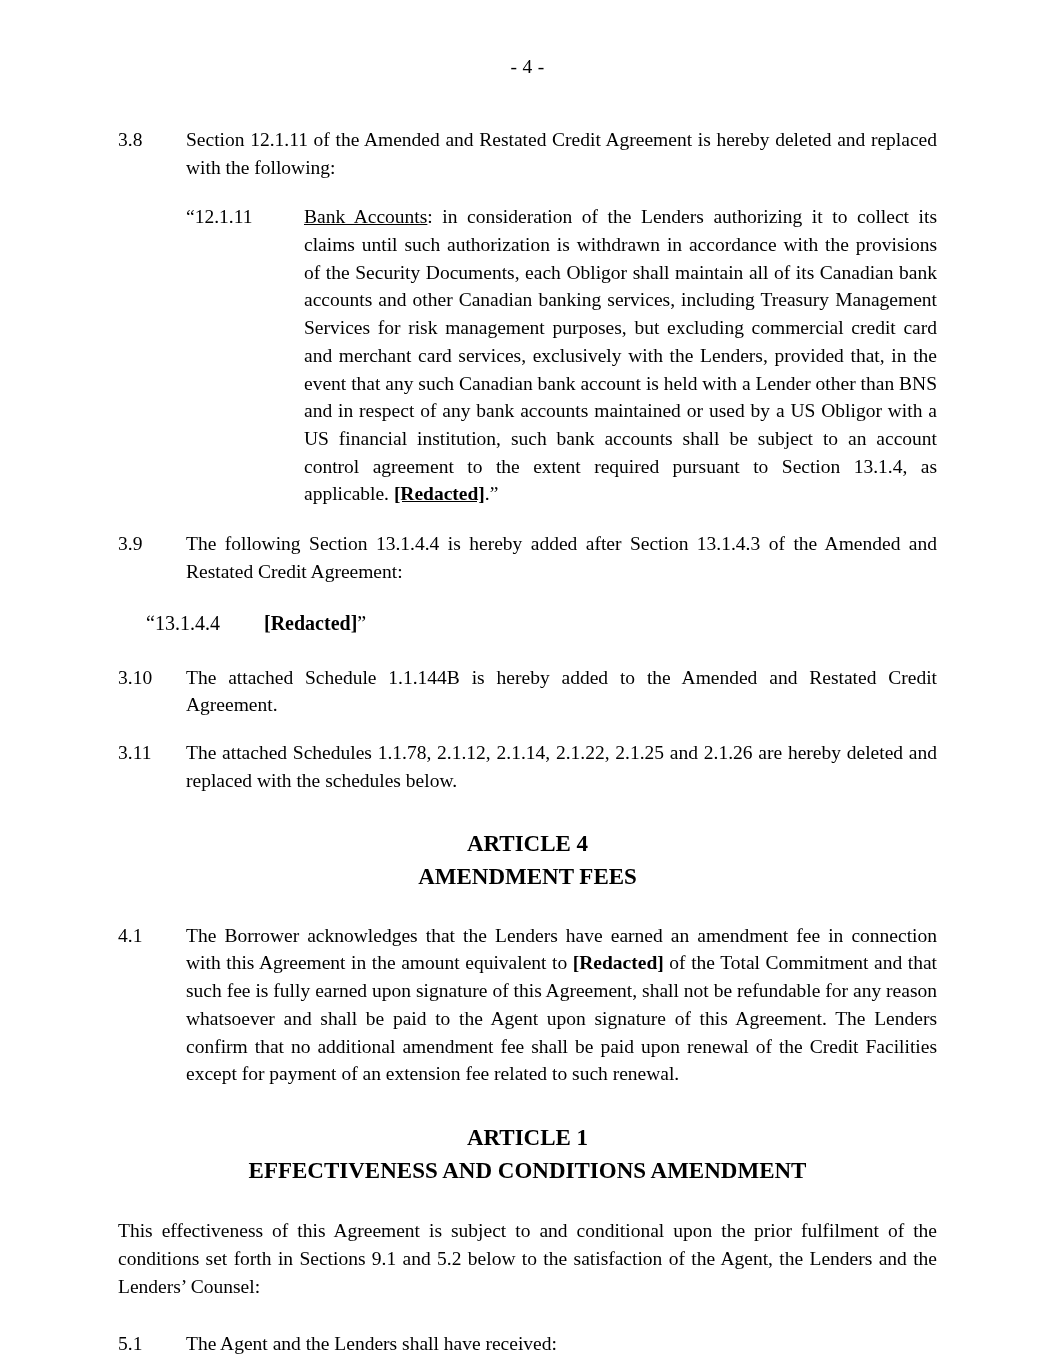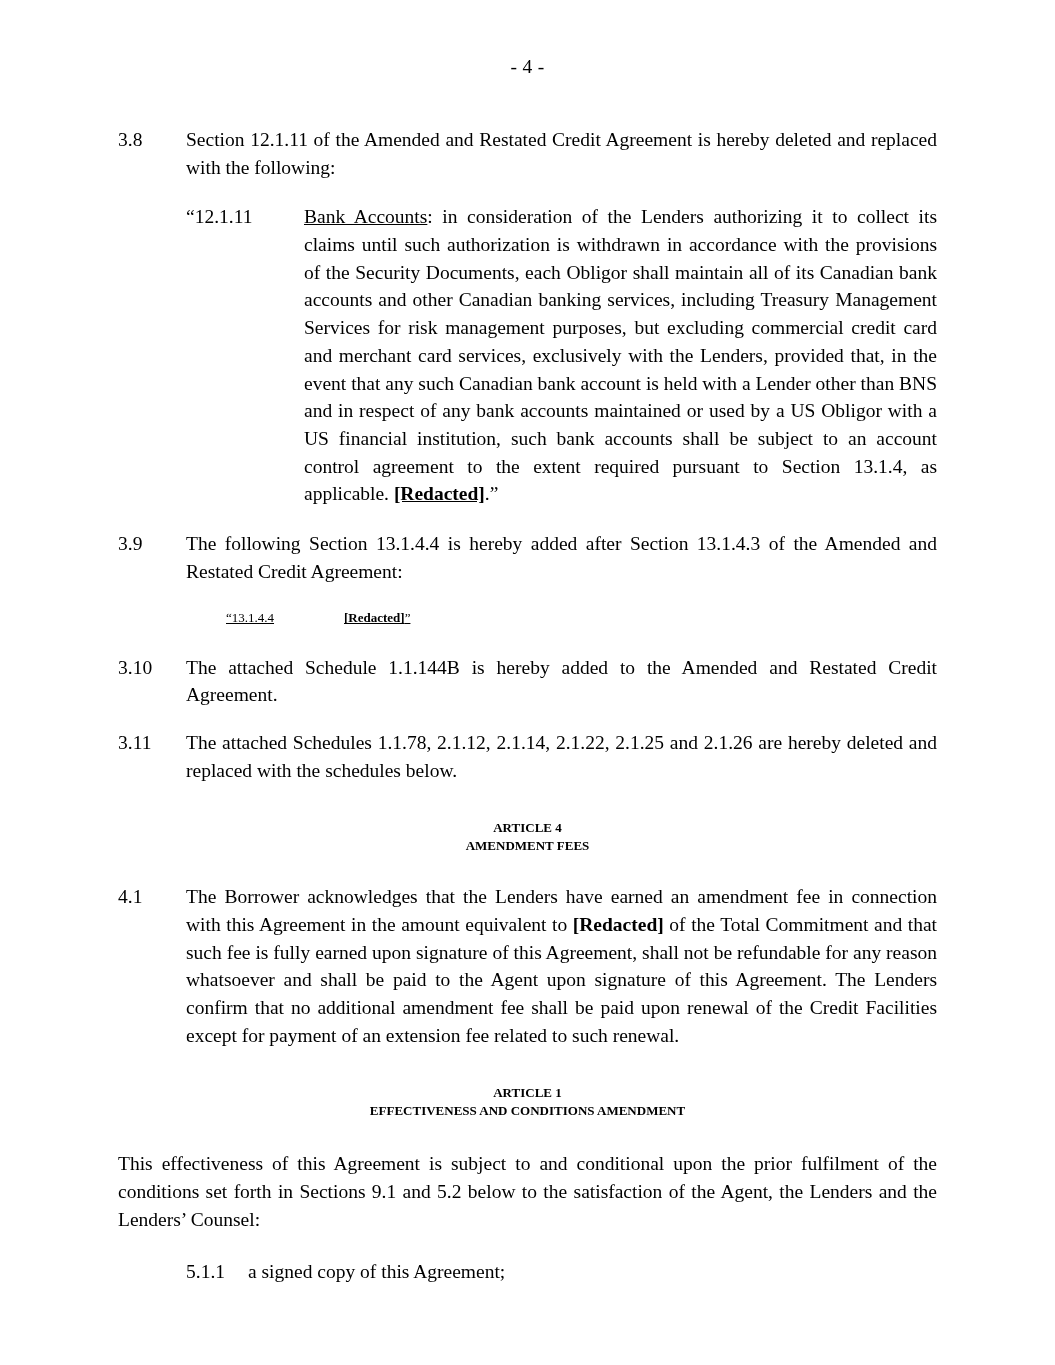--- a/index.html
+++ b/index.html
@@ -59,33 +59,32 @@
   .quoted-text {
     flex: 1 1 auto;
     font-size: 19.5px;
     line-height: 1.42;
     text-align: justify;
     text-justify: inter-word;
   }
   .quoted-simple {
     display: flex;
     align-items: flex-start;
-    margin: 24px 0 26px 108px;
-    font-size: 13px;
+    margin: 24px 0 26px 28px;
+    font-size: 20px;
     line-height: 1.42;
-    text-decoration: underline;
   }
   .quoted-simple .lbl {
     flex: 0 0 118px;
     width: 118px;
   }
   .article-heading {
     text-align: center;
     font-weight: bold;
-    font-size: 13px;
+    font-size: 23px;
     line-height: 1.42;
     margin: 34px 0 0 0;
   }
   .article-heading .line2 {
     display: block;
   }
   .section-block {
     margin-top: 28px;
   }
   .full-para {
@@ -157,19 +156,23 @@
     <div class="clause-body"><span>The Borrower acknowledges that the Lenders have earned an amendment fee in connection with this Agreement in the amount equivalent to </span><span class="b">[Redacted]</span><span> of the Total Commitment and that such fee is fully earned upon signature of this Agreement, shall not be refundable for any reason whatsoever and shall be paid to the Agent upon signature of this Agreement. The Lenders confirm that no additional amendment fee shall be paid upon renewal of the Credit Facilities except for payment of an extension fee related to such renewal.</span></div>
   </div>
 
   <div class="article-heading">
     <span>ARTICLE 1</span>
     <span class="line2">EFFECTIVENESS AND CONDITIONS AMENDMENT</span>
   </div>
 
   <div class="full-para">This effectiveness of this Agreement is subject to and conditional upon the prior fulfilment of the conditions set forth in Sections 9.1 and 5.2 below to the satisfaction of the Agent, the Lenders and the Lenders’ Counsel:</div>
 
+  <div class="clause" style="margin-top:30px;">
+    <div class="clause-num">5.1</div>
+    <div class="clause-body">The Agent and the Lenders shall have received:</div>
+  </div>
 
   <div class="sub-clause">
     <div class="sub-num">5.1.1</div>
     <div>a signed copy of this Agreement;</div>
   </div>
 
 </div>
 
 </body></html>

